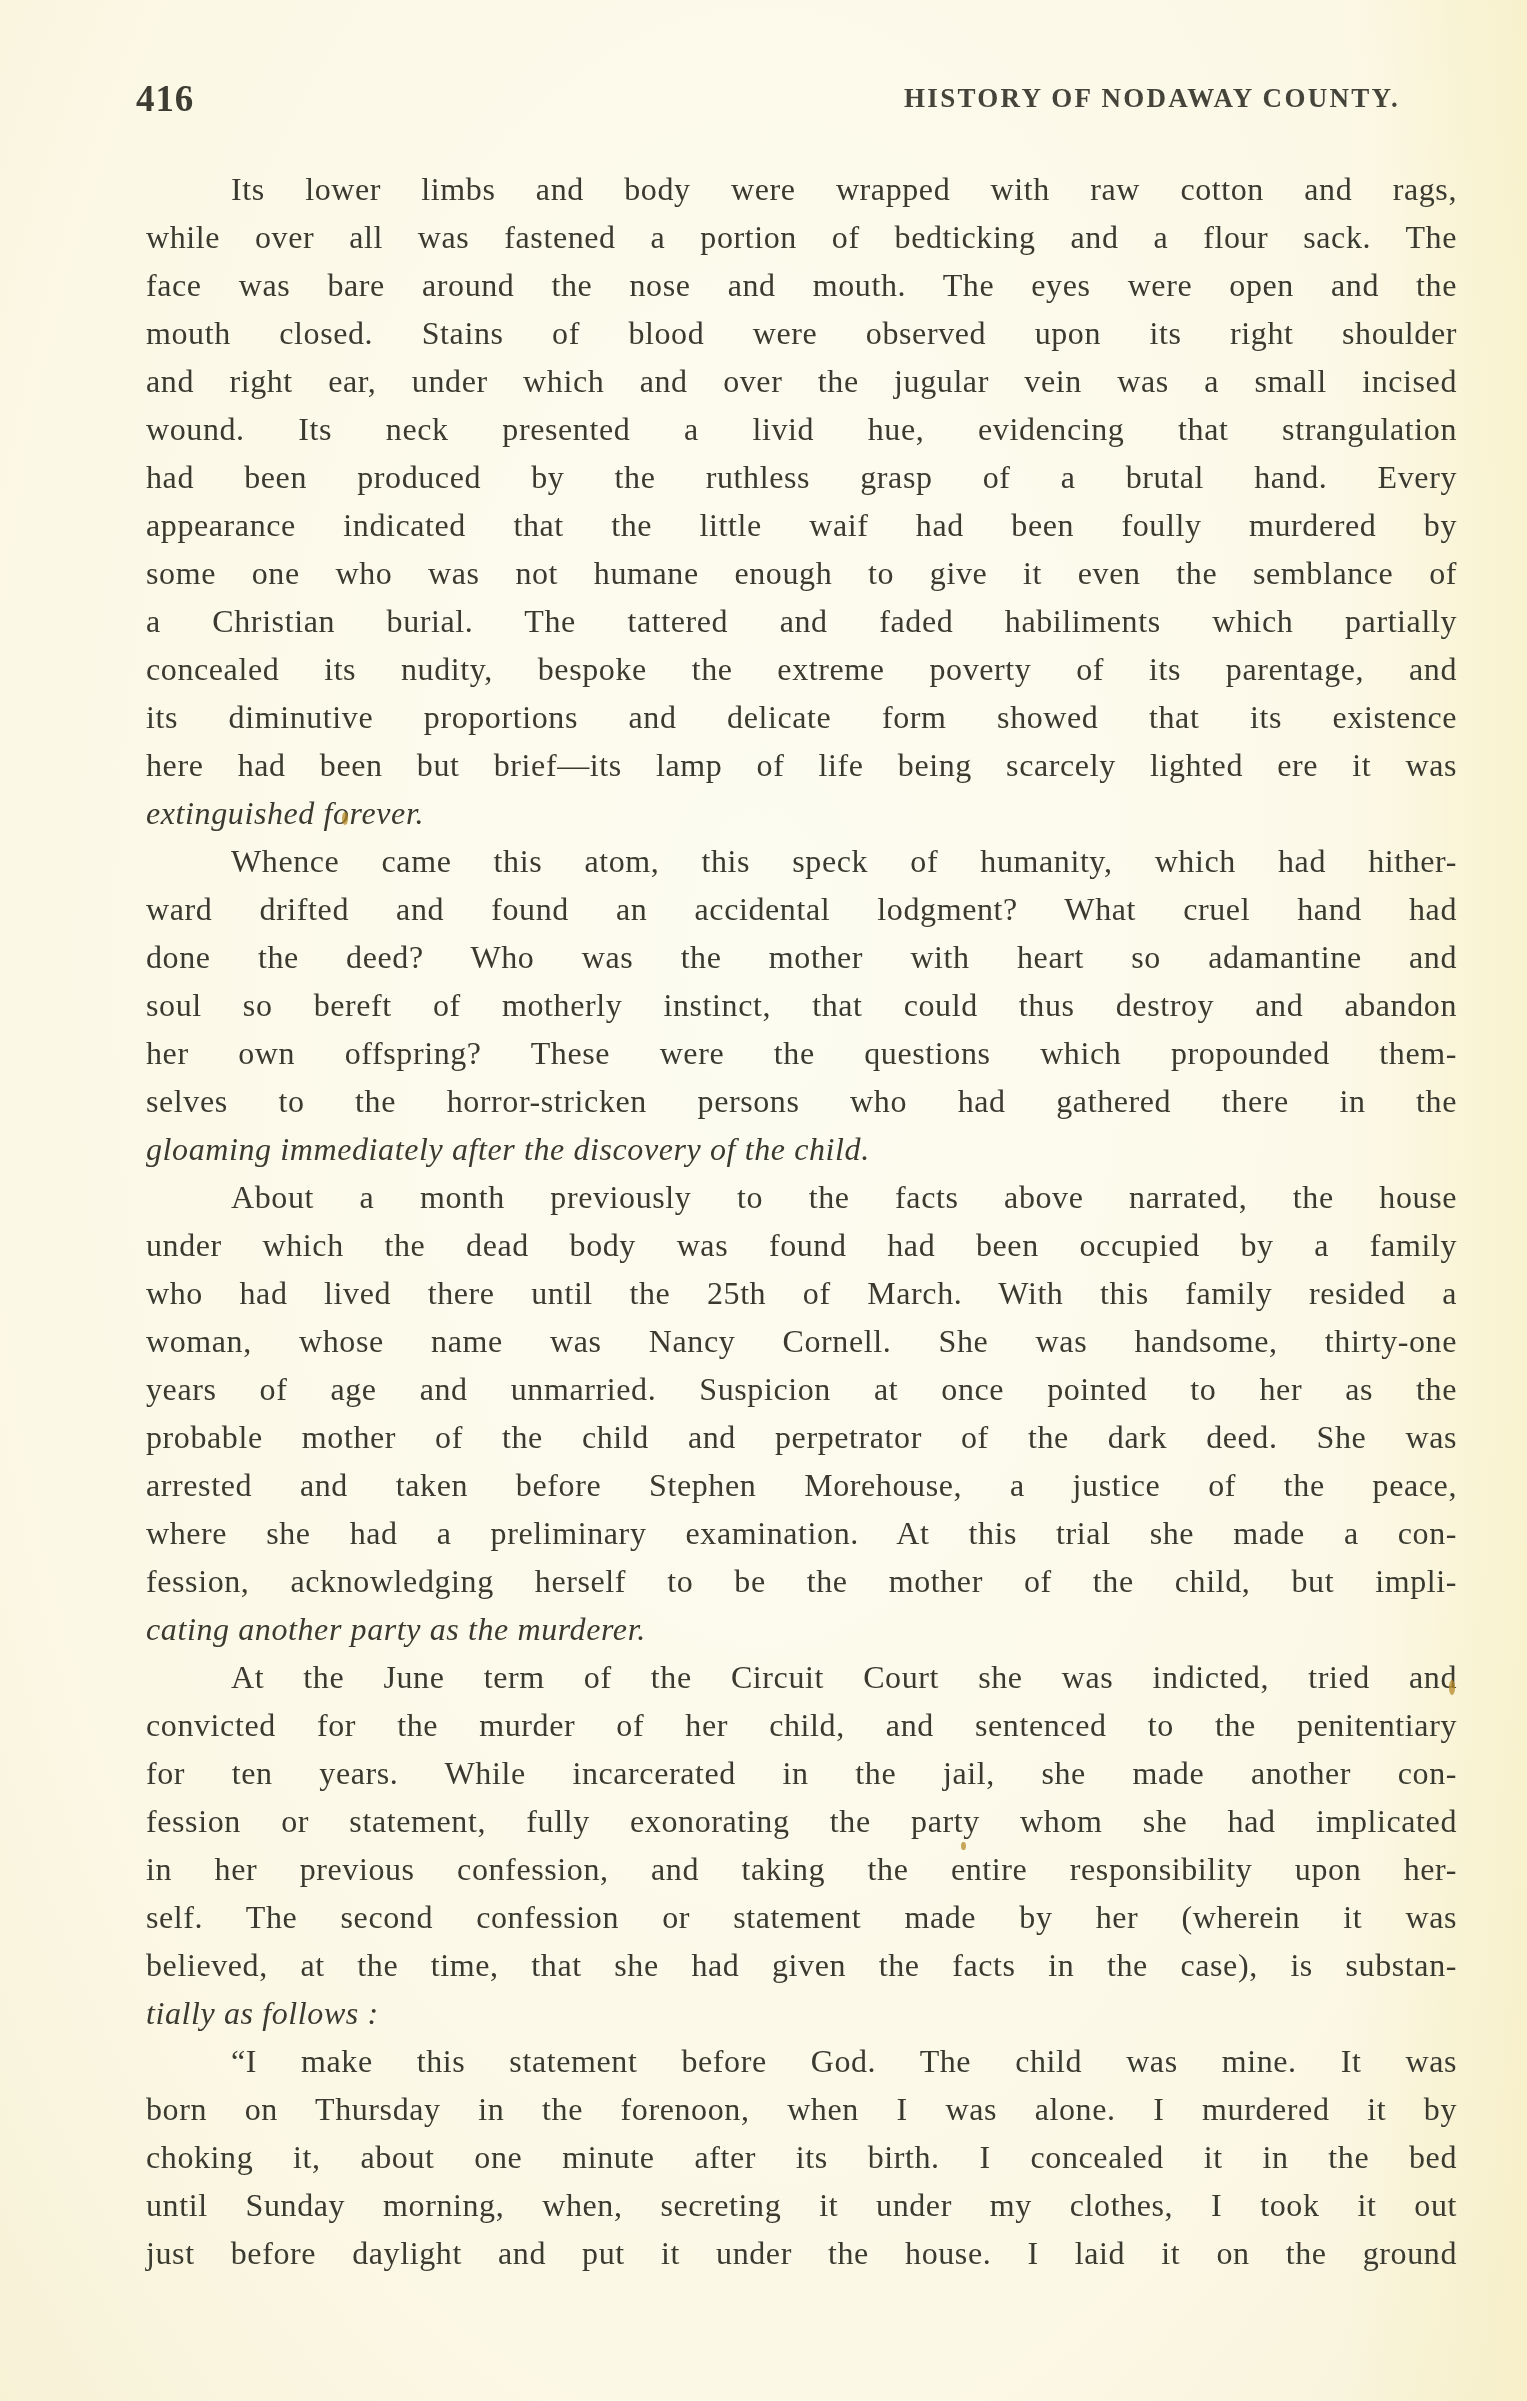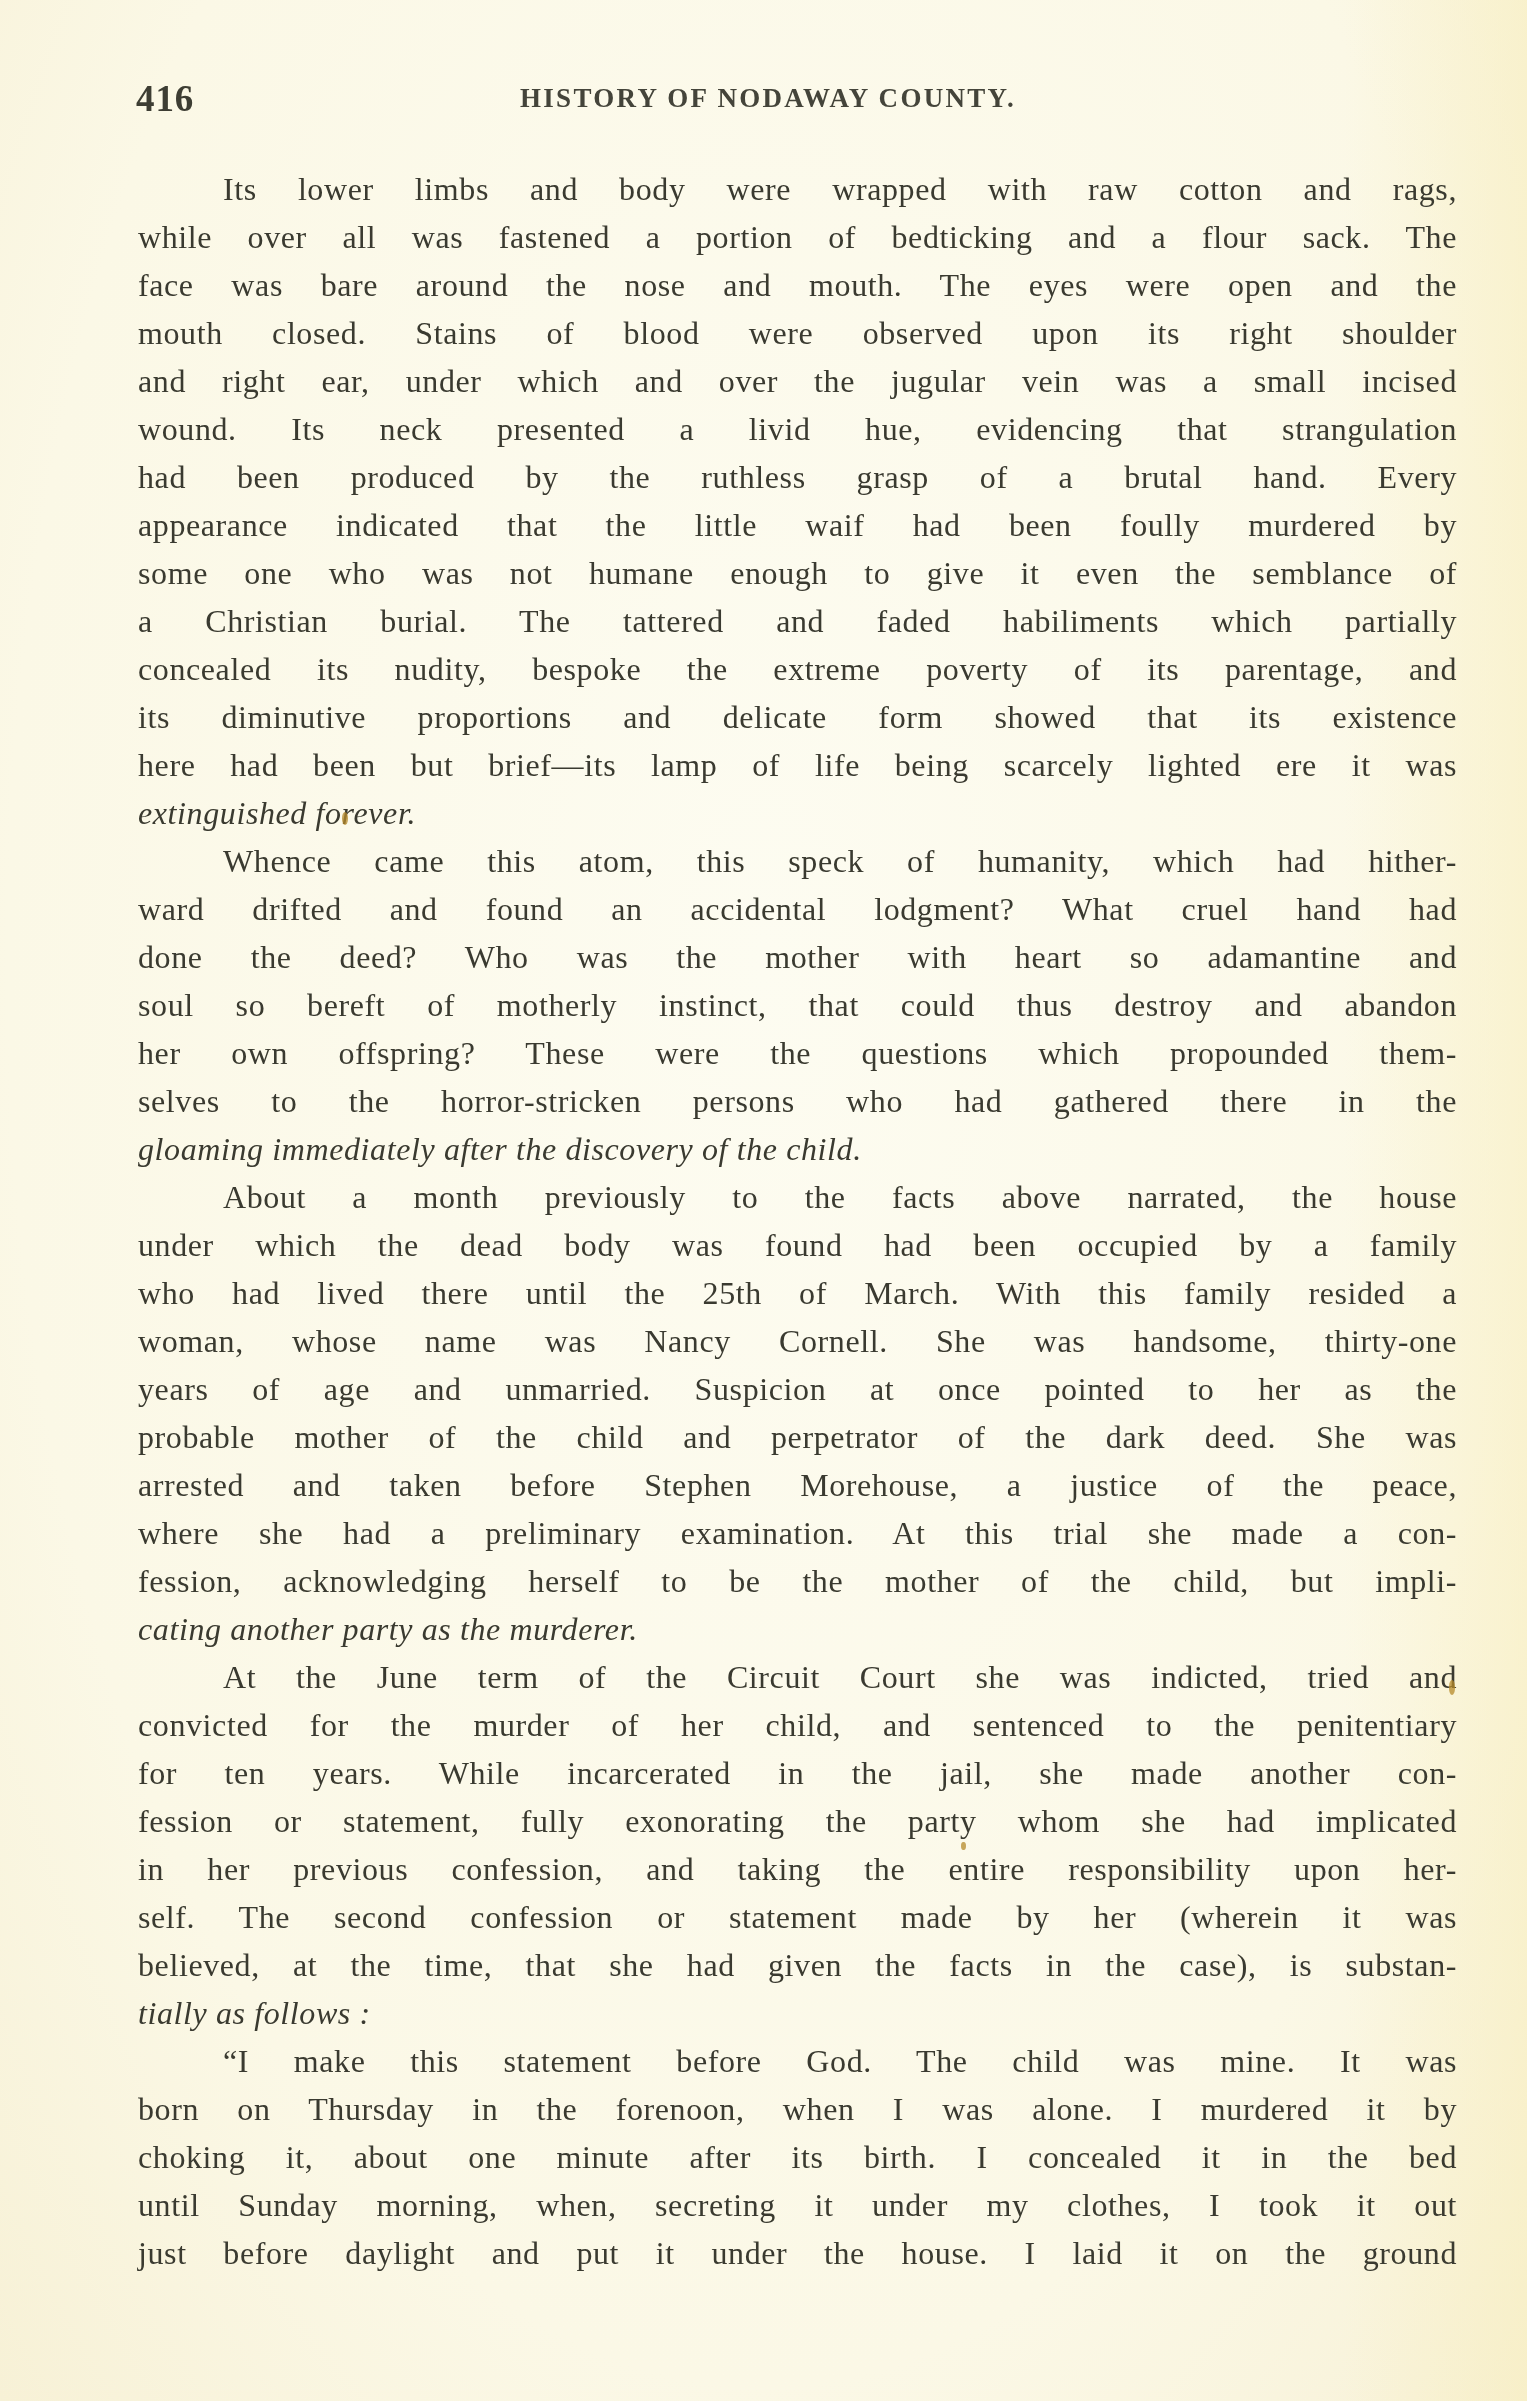--- a/index.html
+++ b/index.html
@@ -39,21 +39,21 @@
       top: 0;
       font-size: 37px;
       letter-spacing: 0.9px;
       color: #3d3d33;
     }
     .running-title {
       position: absolute;
       left: 0;
       right: 0;
       top: 5.5px;
-      text-align: center;
+      text-align: right;
       font-size: 27px;
       letter-spacing: 2.3px;
       color: #44443a;
       padding-right: 55px;
     }
     .text-body {
       position: absolute;
       left: 138px;
       top: 165px;
       width: 1319px;
@@ -61,20 +61,21 @@
     .line {
       display: block;
       height: 48px;
       line-height: 48px;
       font-size: 32px;
       white-space: nowrap;
       text-align: justify;
       text-align-last: justify;
       letter-spacing: 0.6px;
       color: #3a3a30;
+      margin-left: 8px;
     }
     .line.indent {
       padding-left: 85px;
     }
     .line.last {
       text-align-last: left;
       font-style: italic;
     }
     .speck {
       position: absolute;

